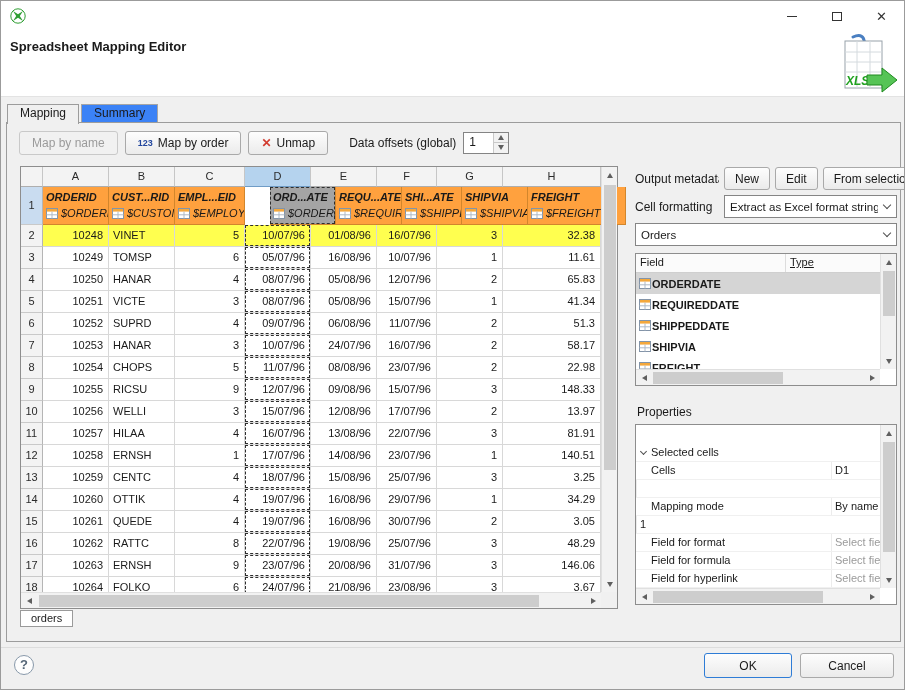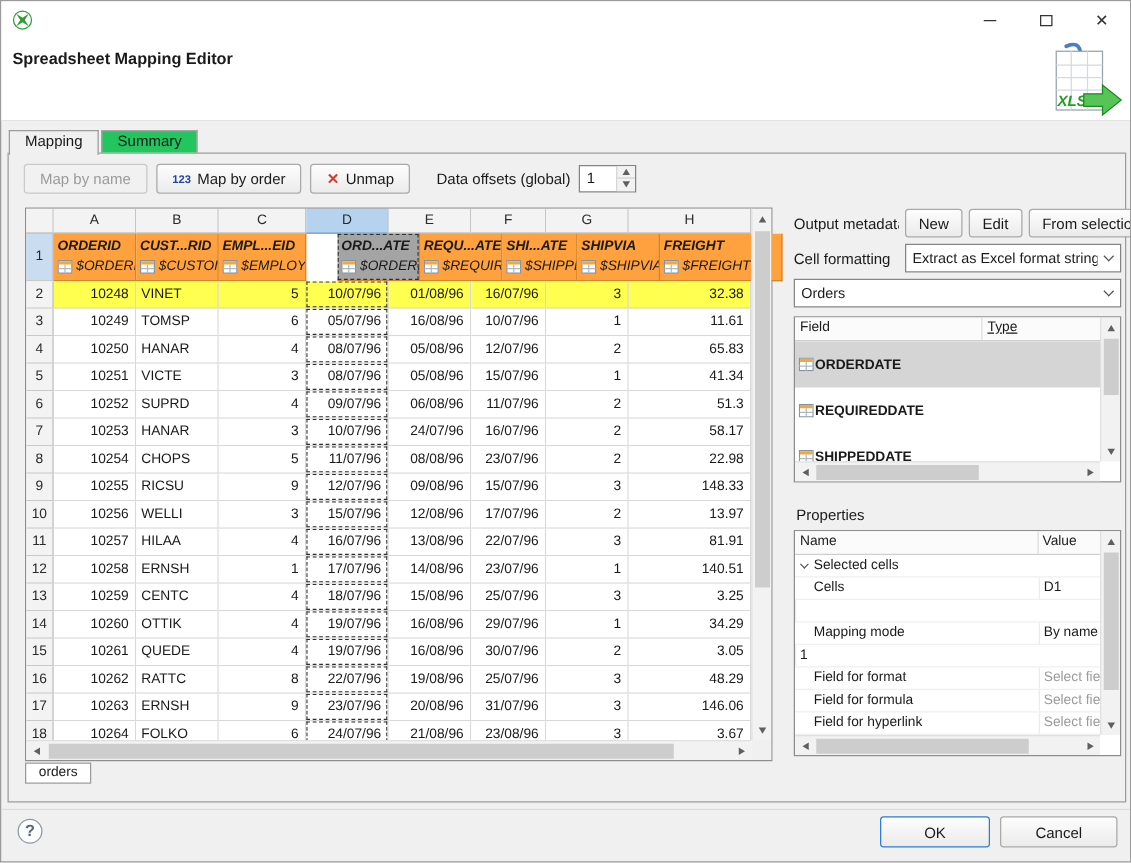--- a/index.html
+++ b/index.html
@@ -14,21 +14,21 @@
   .app-icon { position:absolute; left:9px; top:7px; width:16px; height:16px; }
   .win-controls { position:absolute; right:0; top:0; display:flex; height:30px; }
   .wbtn { width:45px; height:30px; display:flex; align-items:center; justify-content:center; color:#333; font-size:13px; }
   .min-glyph { width:10px; height:1px; background:#333; }
   .max-glyph { width:10px; height:9px; border:1px solid #333; }
   .page-title { position:absolute; left:9px; top:38px; font-size:13px; font-weight:bold; }
   .xls-icon { position:absolute; right:5px; top:33px; width:62px; height:60px; }
 
   
   .tabs { position:absolute; left:6px; top:103px; display:flex; z-index:3; }
-  .tab { height:18px; line-height:17px; padding:0 12px; font-size:12px; background:#22c55e;
+  .tab { height:18px; line-height:17px; padding:0 12px; font-size:12px; background:#3b82f6;
          border:1px solid #a5a5a5; border-bottom:none; margin-right:2px; }
   .tab.active { background:#f0f0f0; border-color:#9c9c9c; height:20px; }
   .frame { position:absolute; left:5px; top:121px; width:895px; height:520px;
            border:1px solid #9c9c9c; background:#f0f0f0; }
 
   
   .toolbar { position:absolute; left:12px; top:7px; height:25px; display:flex; align-items:center; gap:7px; }
   .btn { display:inline-flex; align-items:center; justify-content:center; gap:5px; padding:0 12px;
          height:24px; background:linear-gradient(#fdfdfd,#ebebeb); border:1px solid #a9a9a9;
          border-radius:3px; font-family:inherit; font-size:12px; color:#1a1a1a; white-space:nowrap; }
@@ -102,21 +102,21 @@
   .combo-text { flex:1; padding:0 5px; font-size:11.5px; white-space:nowrap; overflow:hidden; }
   .combo-btn { flex:0 0 18px; height:100%; display:flex; align-items:center; justify-content:center; }
   .combo.wide { position:absolute; left:628px; top:100px; width:262px; }
 
   .ftable { position:absolute; left:628px; top:130px; width:262px; height:133px; background:#fff; border:1px solid #8d8d8d; }
   .thead { position:absolute; left:0; top:0; height:19px; border-bottom:1px solid #cfcfcf; background:#fbfbfb; display:flex; font-size:11px; }
   .ftable .thead { width:244px; }
   .ft-h1 { flex:0 0 150px; padding:2px 4px; border-right:1px solid #dddddd; }
   .ft-h2 { flex:1; padding:2px 4px;text-decoration:underline; }
   .ft-body { position:absolute; left:0; top:19px; width:244px; height:96px; overflow:hidden; }
-  .frow { display:flex; height:37px; align-items:center; font-size:11px; }
+  .frow { display:flex; height:21px; align-items:center; font-size:11px; }
   .frow.sel { background:#d5d5d5; }
   .frow .ficon { flex:0 0 16px; padding-left:3px; }
   .fname { flex:0 0 131px; font-weight:bold; white-space:nowrap; overflow:hidden; }
   .ftype { flex:1; padding-left:4px; border-left:1px solid #ececec; align-self:stretch; line-height:18px; white-space:nowrap; overflow:hidden;margin-top:44px; }
   .ftable .vsb { height:115px; }
   .ftable .hsb { width:244px; }
 
   .props-label { position:absolute; left:630px; top:282px; }
   .ptable { position:absolute; left:628px; top:301px; width:262px; height:181px; background:#fff; border:1px solid #8d8d8d; }
   .ptable .thead { width:244px; }
@@ -662,24 +662,20 @@
         <div class="hthumb" style="left:17px; width:130px;"></div>
         <div class="sbtn" style="right:0;">
             <i class="trr"></i>
           </div>
       </div>
     </div>
 
     <div class="props-label">Properties</div>
 
     <div class="ptable">
-      <div class="thead">
-        <div class="pt-h1">Name</div>
-        <div class="pt-h2">Value</div>
-      </div>
       <div class="pt-body">
           <div class="prow">
             <span class="twisty">
               <i class="chev sm"></i>
             </span>
             <span class="gname">Selected cells</span>
           </div>
           <div class="prow">
             <span class="pname">Cells</span>
             <span class="pvalue">D1</span>

